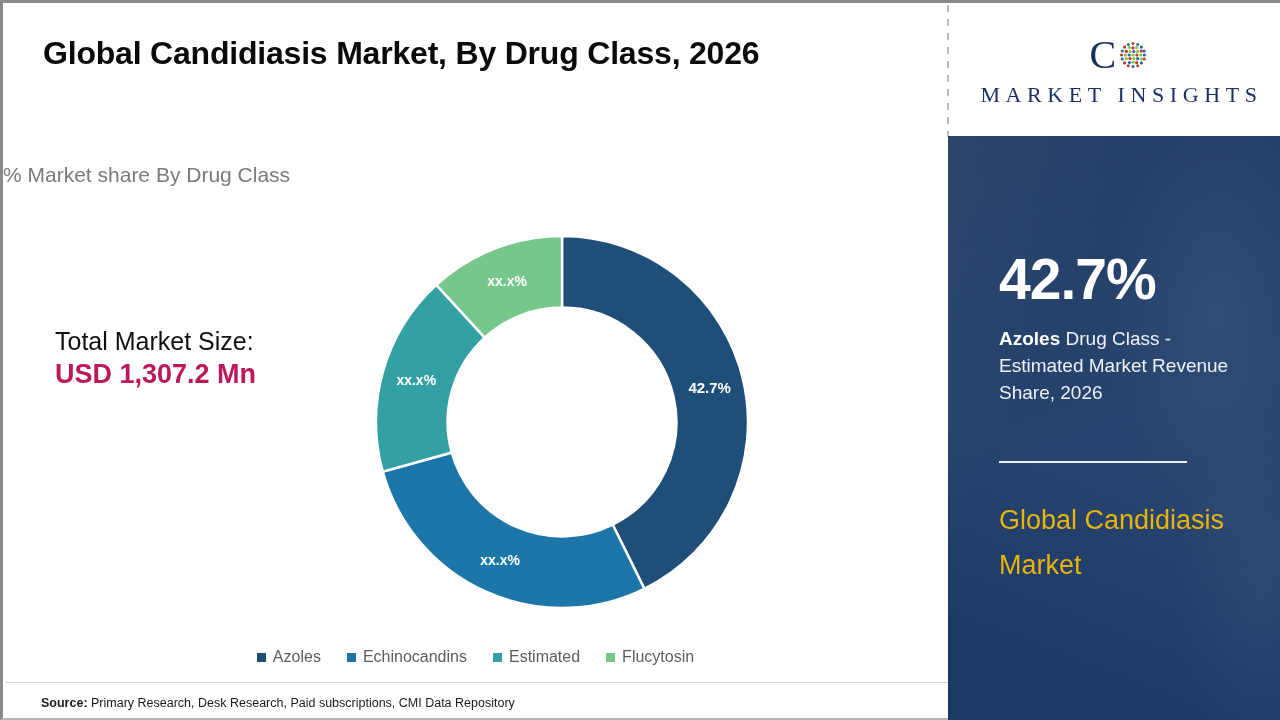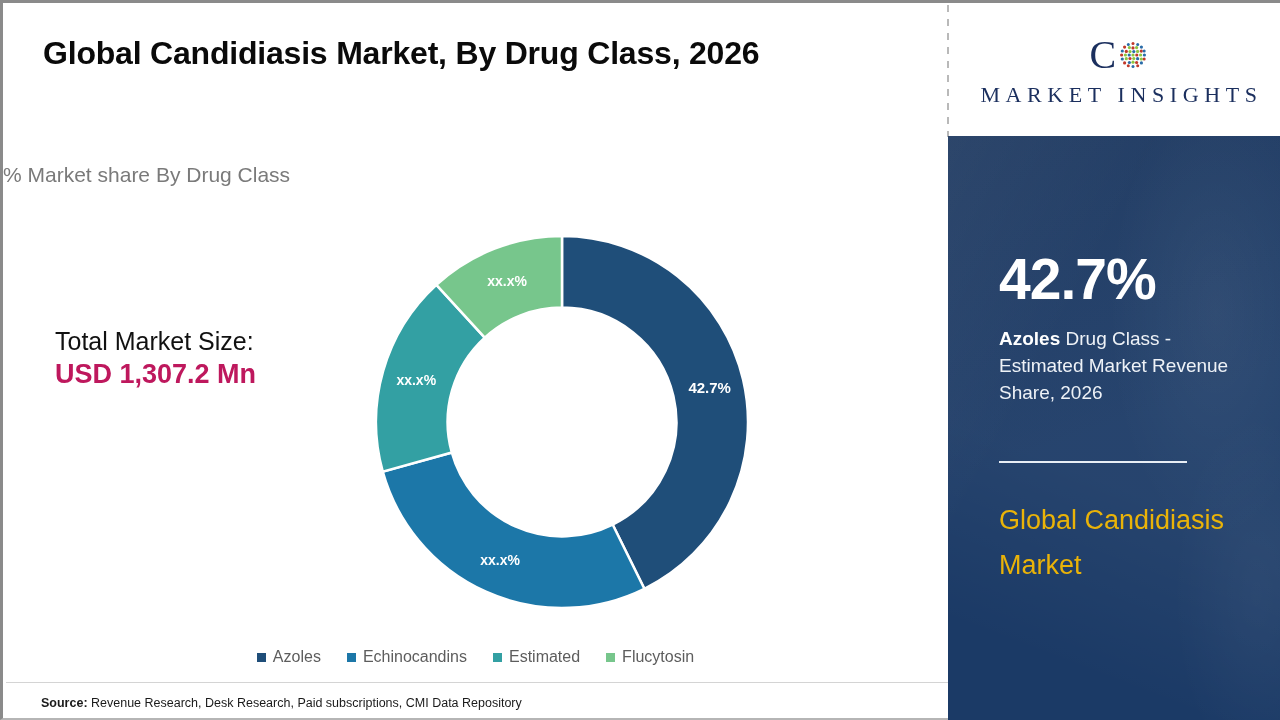--- a/index.html
+++ b/index.html
@@ -276,21 +276,21 @@
         </div>
         <div class="legend-item">
           <span class="legend-swatch" style="background: rgb(119, 198, 140);"></span>
           <span class="legend-label">Flucytosin</span>
         </div>
       </div>
 
     <div id="source-divider"></div>
     <div id="source-line">
       <b>Source:</b>
-      <span>Revenue Research, Desk Research, Paid subscriptions, CMI Data Repository</span>
+      <span>Primary Research, Desk Research, Paid subscriptions, CMI Data Repository</span>
     </div>
   </div>
 
   <div id="vertical-dashes"></div>
 
   <div id="logo-box">
     <div id="logo-wordmark">
       <span>C</span>
       <svg id="logo-globe" width="30" height="30" viewBox="0 0 30 30">
         <g>

